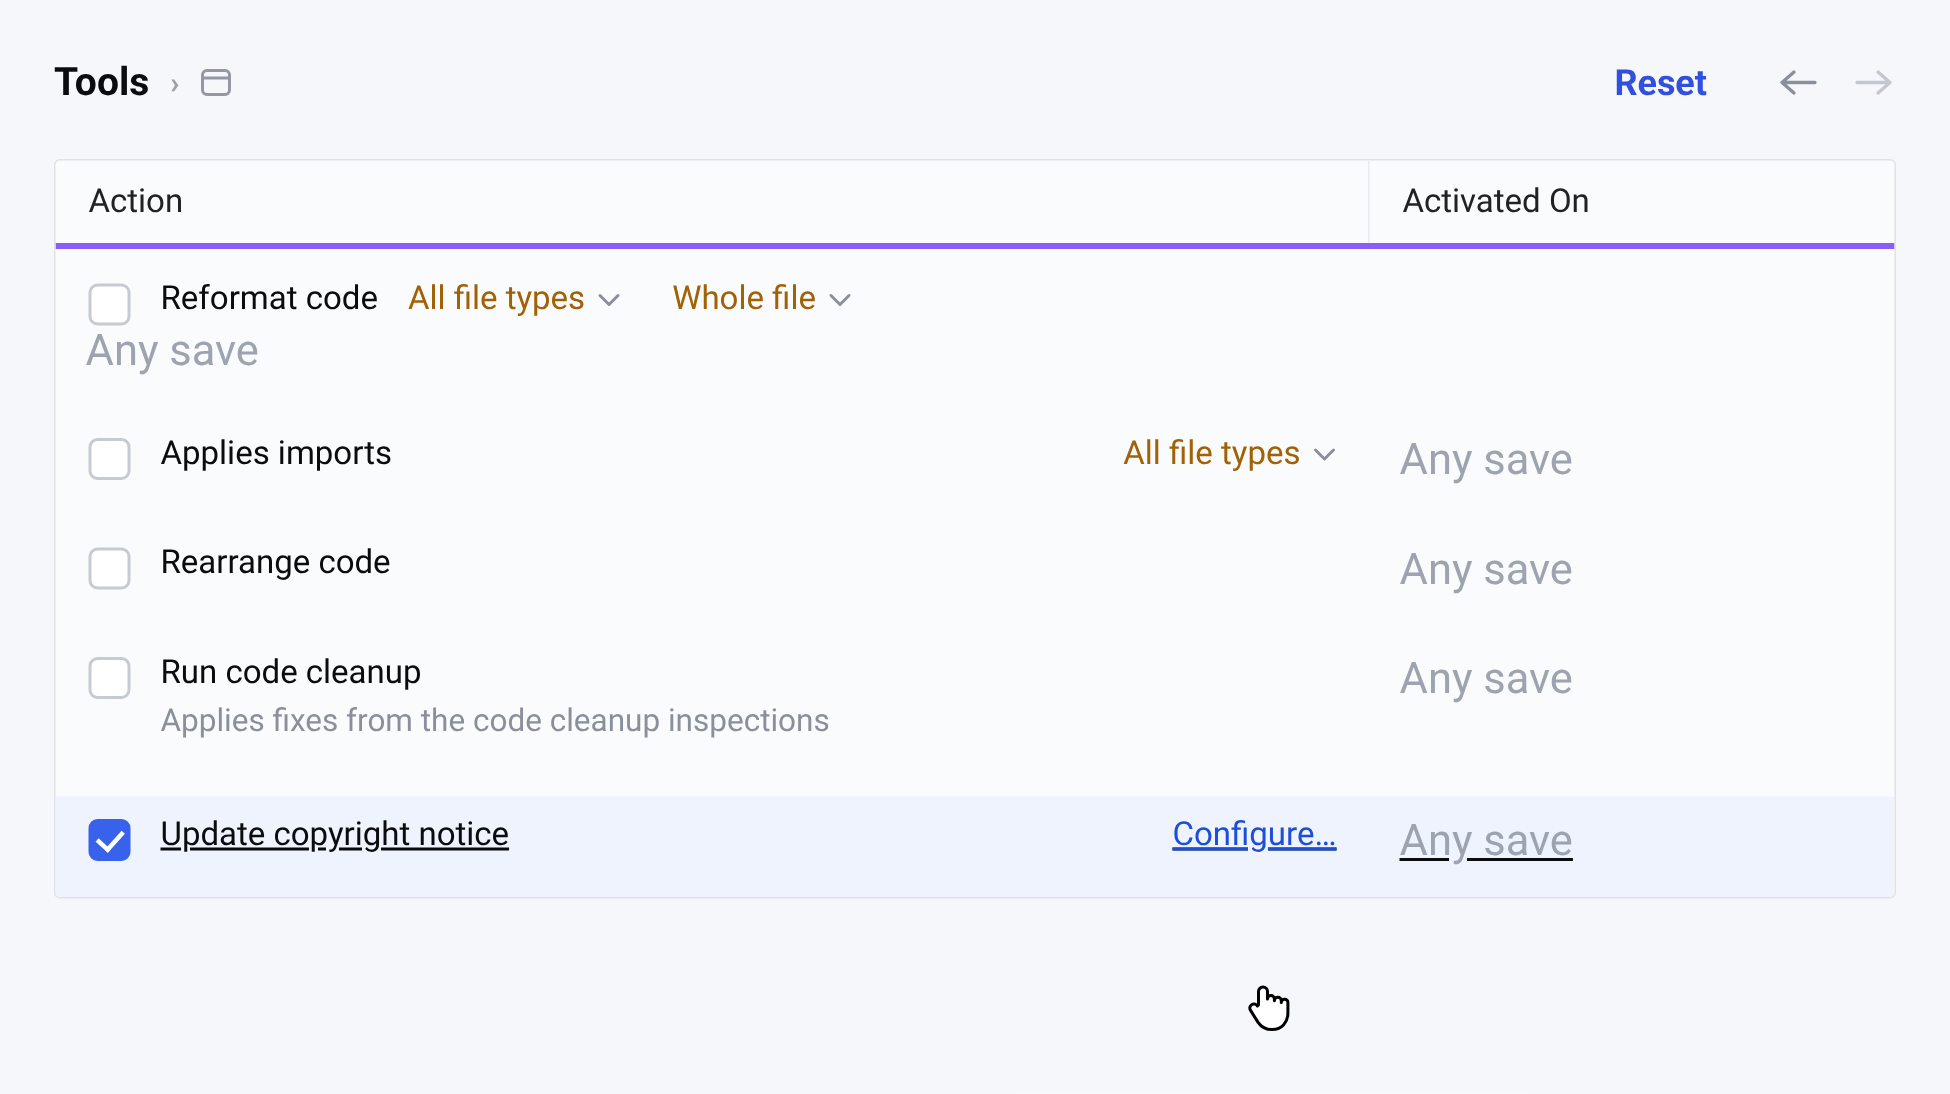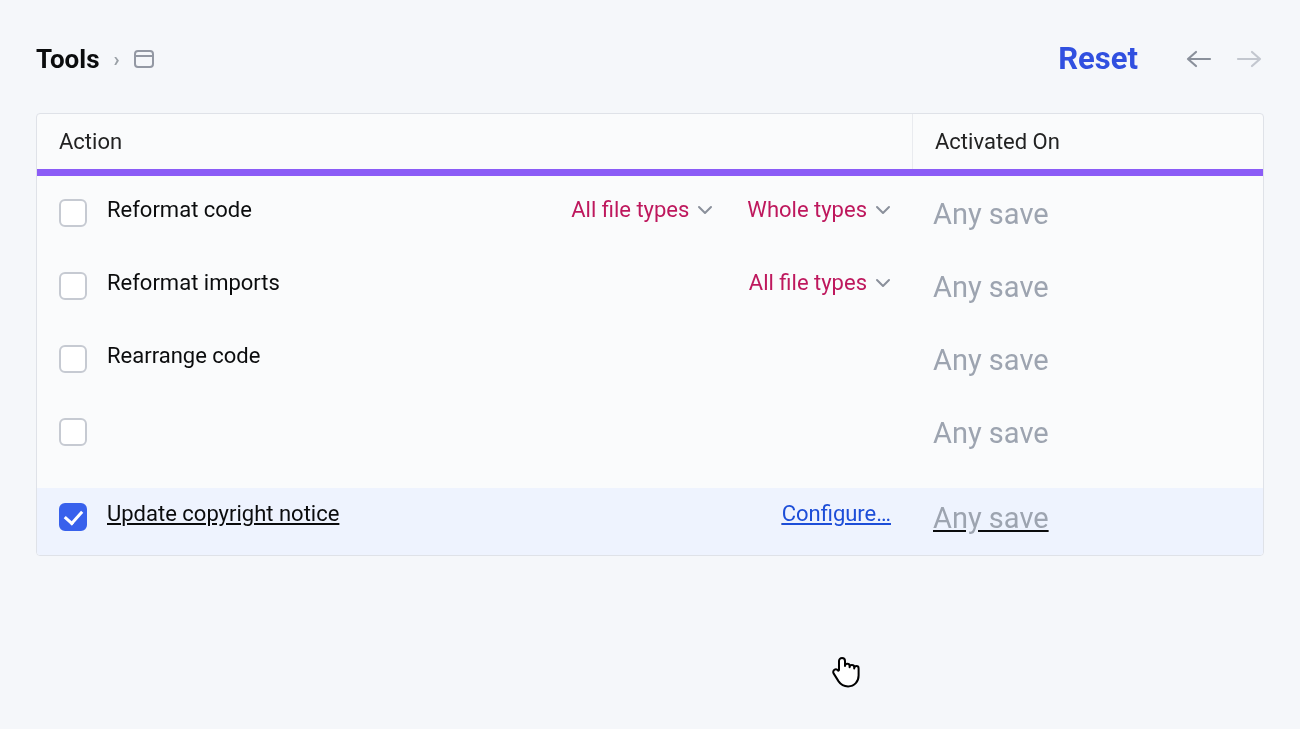--- a/index.html
+++ b/index.html
@@ -33,55 +33,55 @@
   }
   .breadcrumb .crumb { color: #0b0c0d; }
   .breadcrumb .sep   { color: #9aa0a6; font-size: 20px; }
 
   .window-icon svg { display: block; }
 
   .header-actions { display: flex; align-items: center; gap: 46px; }
 
   .reset-link {
     color: #3150e0;
-    font-size: 31px;
+    font-size: 24px;
     font-weight: 700;
     cursor: pointer;
   }
 
   .nav-arrows { display: flex; gap: 20px; }
   .nav-arrow svg { display: block; }
 
   .table {
     border: 1px solid #dfe2e8;
     border-radius: 4px;
     background: #fafbfc;
     overflow: hidden;
   }
 
   .thead {
     display: flex;
-    border-bottom: 7px solid #8b5cf6;
+    border-bottom: 4px solid #8b5cf6;
   }
   .th {
     padding: 15px 22px;
     font-size: 22px;
     font-weight: 400;
     color: #222;
   }
   .th-action { flex: 1 1 auto; border-right: 1px solid #e9ebef; }
   .th-activated { width: 350px; }
 
   .row {
     display: flex;
     align-items: flex-start;
     border-top: 1px solid transparent;
   }
   .row + .row { margin-top: 38px; }
-  .row-first { margin-top: 0; }
+  .row-first { margin-top: 0; flex-direction: column; }
   .row-highlight { background: #eef3fe; margin-top: 26px; padding-top: 12px; padding-bottom: 20px; text-decoration: underline; }
 
   .row-main {
     flex: 1 1 auto;
     display: flex;
     align-items: flex-start;
     gap: 20px;
     padding-left: 22px;
     padding-right: 22px;
   }
@@ -125,21 +125,21 @@
     color: #8a909b;
     margin-top: 8px;
   }
 
   .row-controls {
     display: flex;
     align-items: center;
     gap: 34px;
   }
   .dropdown {
-    color: #be185d;
+    color: #a16207;
     font-size: 22px;
     display: inline-flex;
     align-items: center;
     gap: 8px;
     cursor: pointer;
   }
   .chevron svg { display: block; }
 
   .configure-link {
     color: #1d4ed8;
@@ -210,37 +210,37 @@
           <div class="row-controls">
             <span class="dropdown">
               <span>All file types</span>
               <span class="chevron">
                 <svg width="16" height="10" viewBox="0 0 16 10">
                     <path d="M2 2 L8 8 L14 2" stroke="#8a909b" stroke-width="2" fill="none" stroke-linecap="round" stroke-linejoin="round"></path>
                   </svg>
               </span>
             </span>
             <span class="dropdown">
-              <span>Whole types</span>
+              <span>Whole file</span>
               <span class="chevron">
                 <svg width="16" height="10" viewBox="0 0 16 10">
                     <path d="M2 2 L8 8 L14 2" stroke="#8a909b" stroke-width="2" fill="none" stroke-linecap="round" stroke-linejoin="round"></path>
                   </svg>
               </span>
             </span>
           </div>
         </div>
         <div class="row-activated">Any save</div>
       </div>
 
       <div class="row">
         <div class="row-main">
           <div class="checkbox"></div>
           <div class="row-text">
-            <div class="row-label">Reformat imports</div>
+            <div class="row-label">Applies imports</div>
           </div>
           <div class="row-controls">
             <span class="dropdown">
               <span>All file types</span>
               <span class="chevron">
                 <svg width="16" height="10" viewBox="0 0 16 10">
                     <path d="M2 2 L8 8 L14 2" stroke="#8a909b" stroke-width="2" fill="none" stroke-linecap="round" stroke-linejoin="round"></path>
                   </svg>
               </span>
             </span>
@@ -256,20 +256,24 @@
             <div class="row-label">Rearrange code</div>
           </div>
           <div class="row-controls"></div>
         </div>
         <div class="row-activated">Any save</div>
       </div>
 
       <div class="row">
         <div class="row-main">
           <div class="checkbox"></div>
+          <div class="row-text">
+            <div class="row-label">Run code cleanup</div>
+            <div class="row-desc">Applies fixes from the code cleanup inspections</div>
+          </div>
           <div class="row-controls"></div>
         </div>
         <div class="row-activated">Any save</div>
       </div>
 
       <div class="row row-highlight">
         <div class="row-main">
           <div class="checkbox checked"></div>
           <div class="row-text">
             <div class="row-label">Update copyright notice</div>

